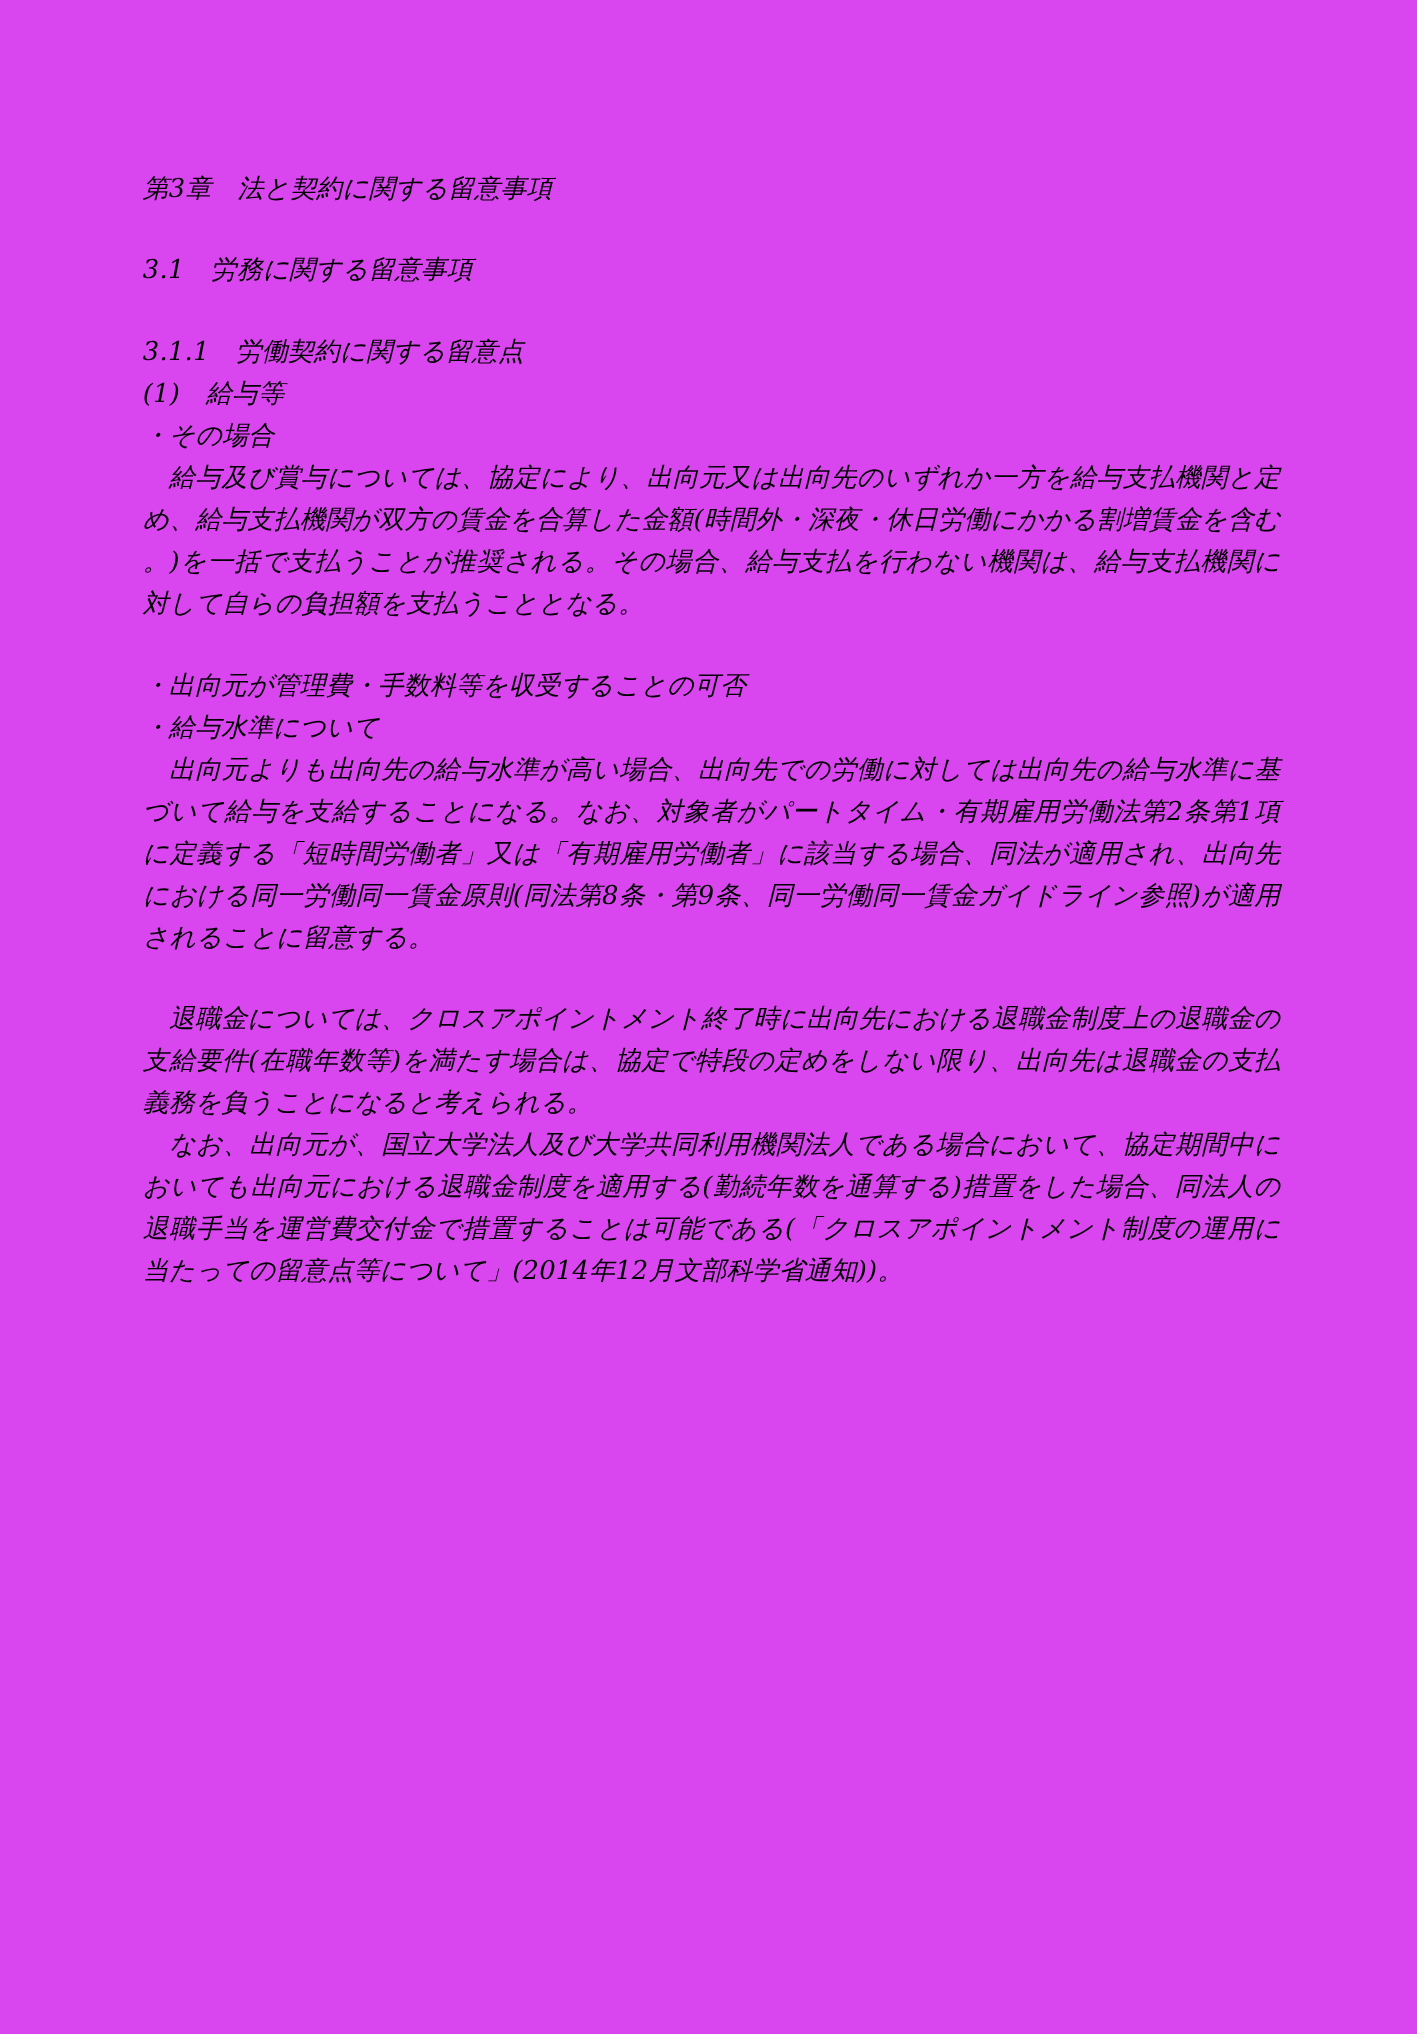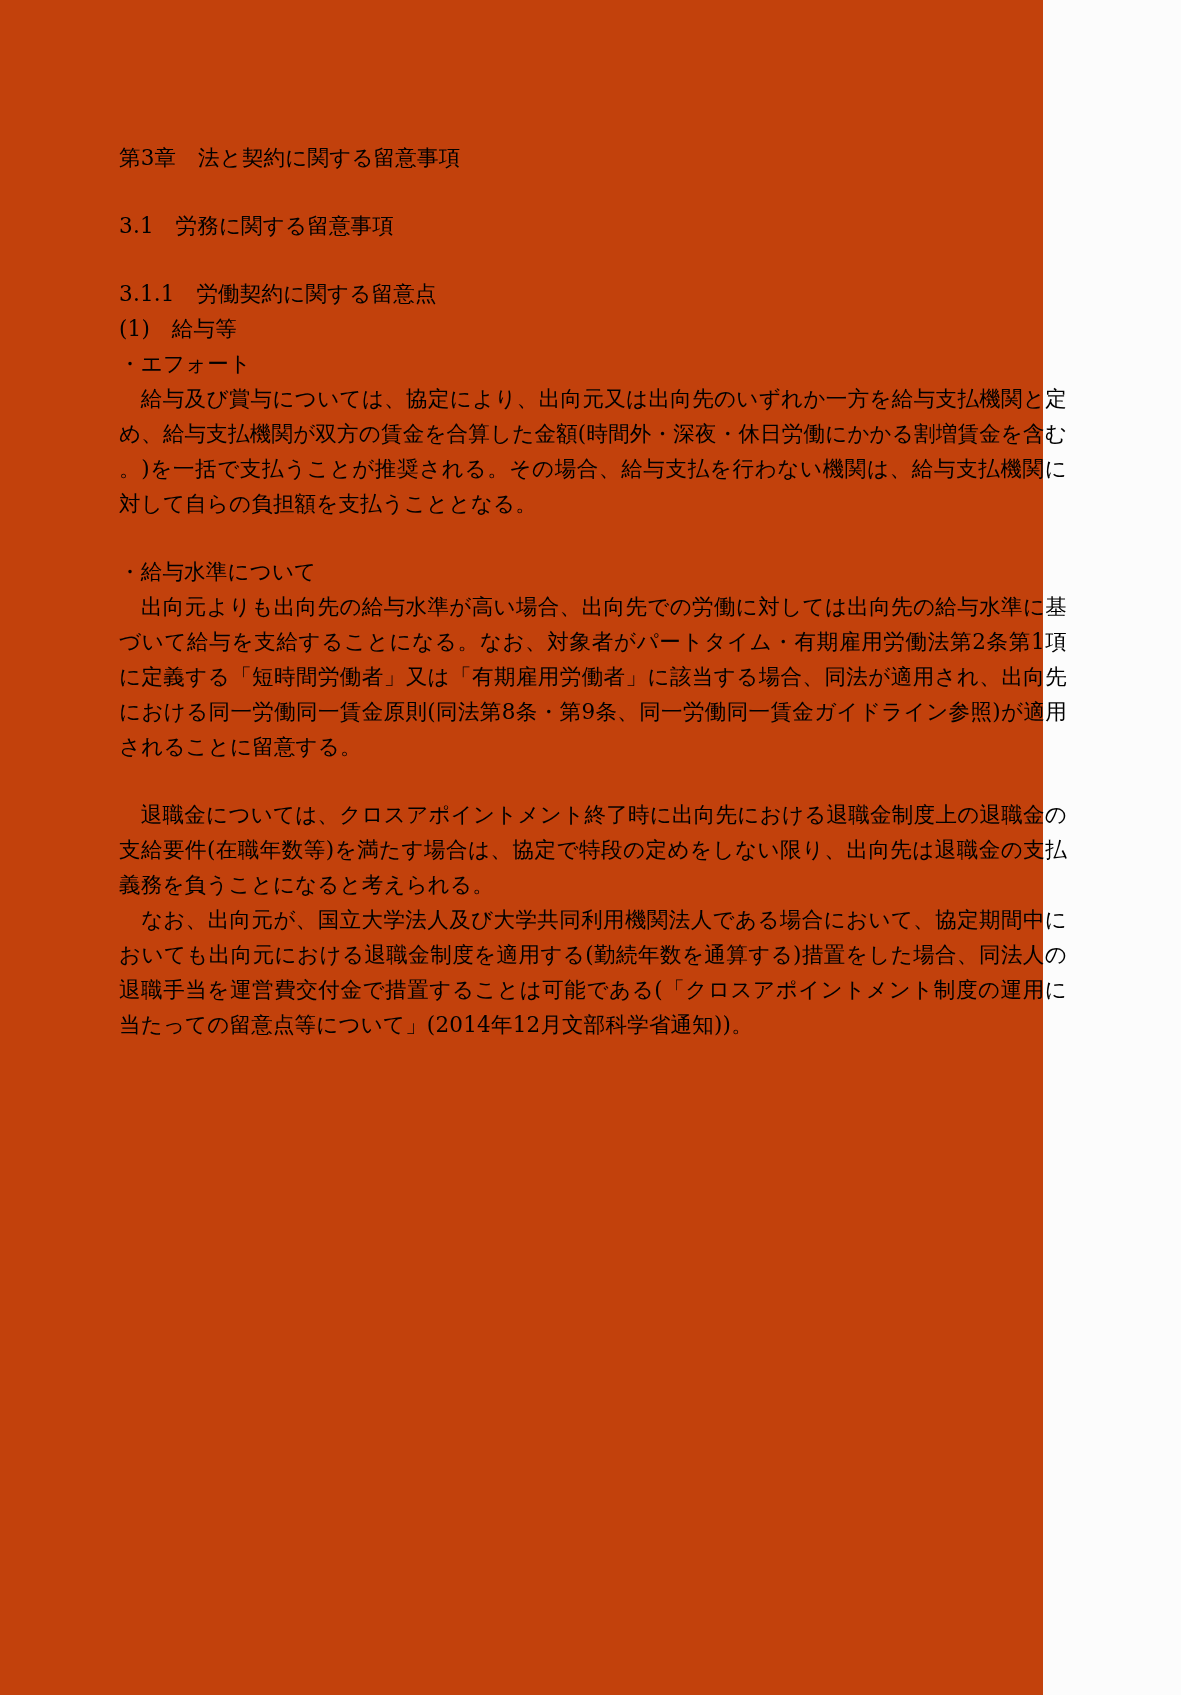--- a/index.html
+++ b/index.html
@@ -12,23 +12,24 @@
     background: #fcfcfc;
     overflow: hidden;
     position: relative;
     font-family: "DejaVu Serif", "Liberation Serif", serif;
     color: #000000;
   }
   .page {
     position: absolute;
     left: 0;
     top: 0;
-    width: 1043px;
+    width: 1181px;
     height: 1695px;
-    background: #c2410c;
+    background: #d946ef;
+    font-style: italic;
   }
   .doc {
     position: absolute;
     left: 119px;
     top: 140px;
     width: 948px;
     font-size: 21.5px;
     line-height: 35px;
     letter-spacing: 0.2px;
   }
@@ -55,24 +56,25 @@
 
     <div class="line gap-after">第3章　法と契約に関する留意事項</div>
 
     <div class="line gap-after">3.1　労務に関する留意事項</div>
 
     <div class="line">3.1.1　労働契約に関する留意点</div>
 
     <div class="line">(1)　給与等</div>
 
 
-    <div class="line">・エフォート</div>
+    <div class="line">・その場合</div>
 
     <div class="para gap-after">　給与及び賞与については、協定により、出向元又は出向先のいずれか一方を給与支払機関と定め、給与支払機関が双方の賃金を合算した金額(時間外・深夜・休日労働にかかる割増賃金を含む。)を一括で支払うことが推奨される。その場合、給与支払を行わない機関は、給与支払機関に対して自らの負担額を支払うこととなる。</div>
 
+    <div class="line">・出向元が管理費・手数料等を収受することの可否</div>
 
 
     <div class="line">・給与水準について</div>
 
     <div class="para gap-after">　出向元よりも出向先の給与水準が高い場合、出向先での労働に対しては出向先の給与水準に基づいて給与を支給することになる。なお、対象者がパートタイム・有期雇用労働法第2条第1項に定義する「短時間労働者」又は「有期雇用労働者」に該当する場合、同法が適用され、出向先における同一労働同一賃金原則(同法第8条・第9条、同一労働同一賃金ガイドライン参照)が適用されることに留意する。</div>
 
 
     <div class="para">　退職金については、クロスアポイントメント終了時に出向先における退職金制度上の退職金の支給要件(在職年数等)を満たす場合は、協定で特段の定めをしない限り、出向先は退職金の支払義務を負うことになると考えられる。</div>
 
 

